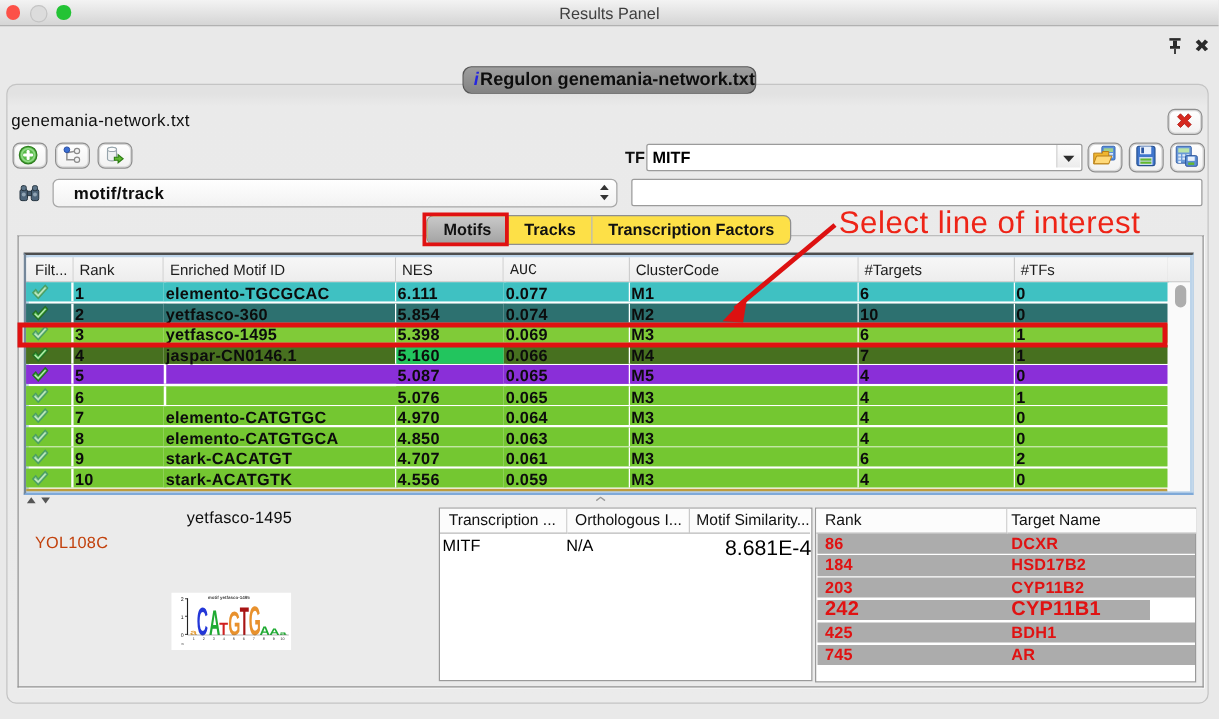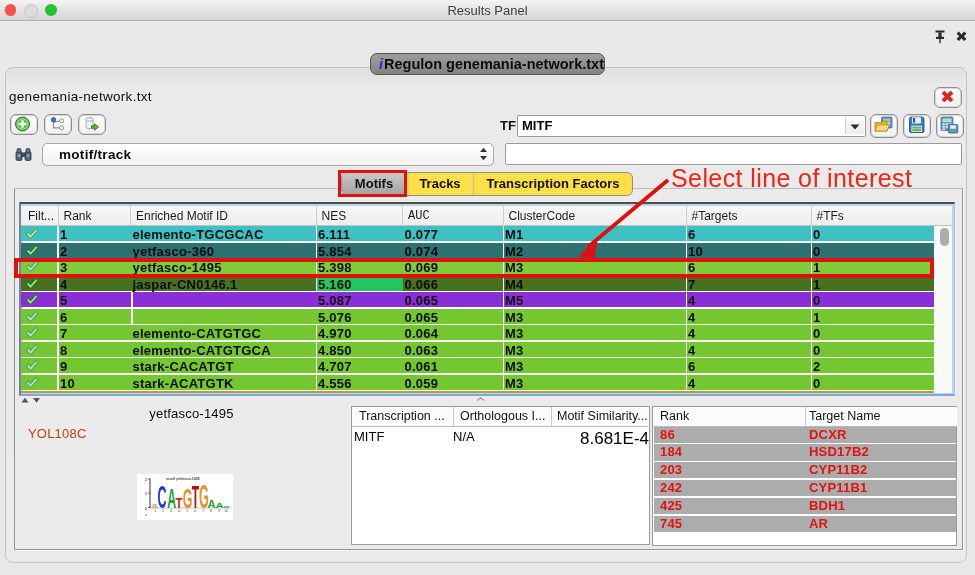--- a/index.html
+++ b/index.html
@@ -408,21 +408,21 @@
         <span class="red" style="position:absolute;left:155px;">DCXR</span>
       </div>
       <div class="abs" style="left:1px;top:37.4px;width:302px;height:16.2px;background:#acacac;font-size:13px;font-weight:bold;letter-spacing:0.2px;line-height:16px;">
         <span class="red" style="position:absolute;left:6px;">184</span>
         <span class="red" style="position:absolute;left:155px;">HSD17B2</span>
       </div>
       <div class="abs" style="left:1px;top:55.3px;width:302px;height:16.2px;background:#acacac;font-size:13px;font-weight:bold;letter-spacing:0.2px;line-height:16px;">
         <span class="red" style="position:absolute;left:6px;">203</span>
         <span class="red" style="position:absolute;left:155px;">CYP11B2</span>
       </div>
-      <div class="abs" style="left:1px;top:73.19999999999999px;width:303px;height:16.2px;background:#acacac;font-size:13px;font-weight:bold;letter-spacing:0.2px;line-height:16px;">
+      <div class="abs" style="left:1px;top:73.19999999999999px;width:266px;height:16.2px;background:#acacac;font-size:16px;font-weight:bold;letter-spacing:0.2px;line-height:16px;">
         <span class="red" style="position:absolute;left:6px;">242</span>
         <span class="red" style="position:absolute;left:155px;">CYP11B1</span>
       </div>
       <div class="abs" style="left:1px;top:91.1px;width:302px;height:16.2px;background:#acacac;font-size:13px;font-weight:bold;letter-spacing:0.2px;line-height:16px;">
         <span class="red" style="position:absolute;left:6px;">425</span>
         <span class="red" style="position:absolute;left:155px;">BDH1</span>
       </div>
       <div class="abs" style="left:1px;top:109px;width:302px;height:16.2px;background:#acacac;font-size:13px;font-weight:bold;letter-spacing:0.2px;line-height:16px;">
         <span class="red" style="position:absolute;left:6px;">745</span>
         <span class="red" style="position:absolute;left:155px;">AR</span>

